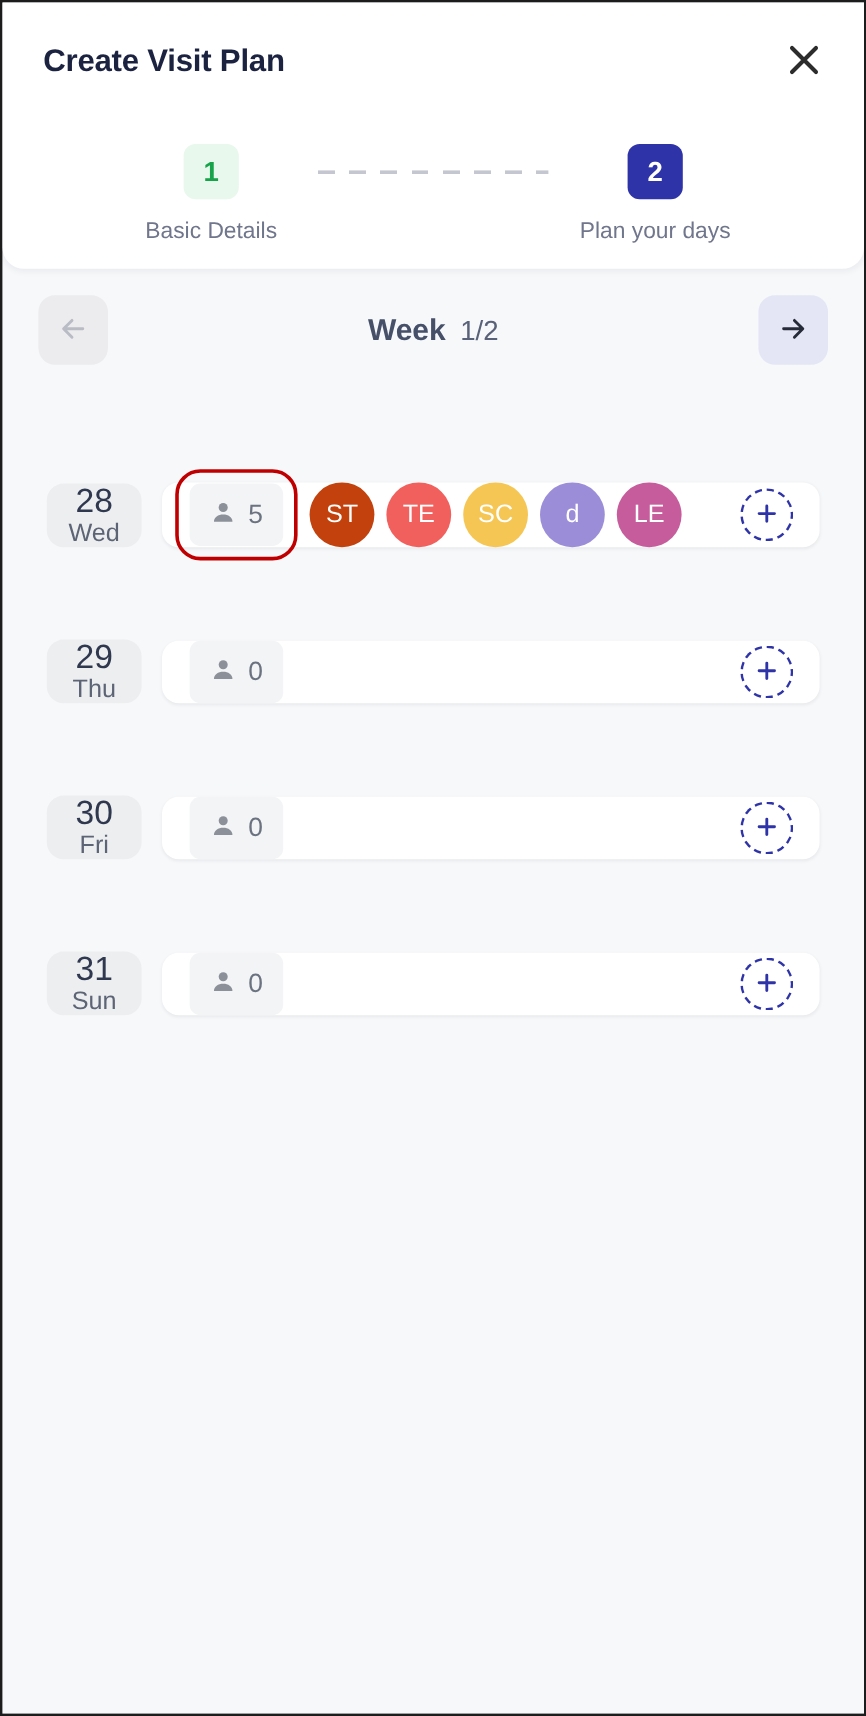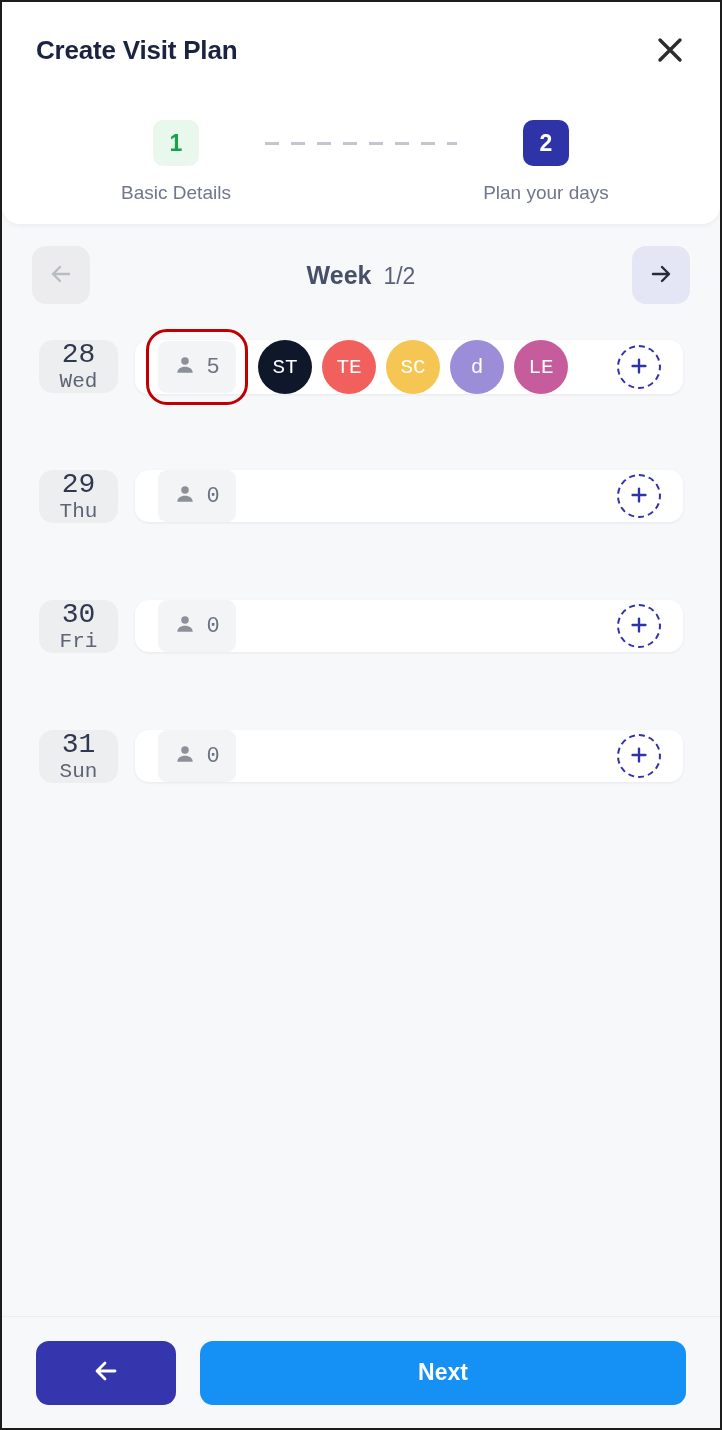--- a/index.html
+++ b/index.html
@@ -143,24 +143,23 @@
   .days {
     position: absolute;
     top: 338px;
     left: 0; right: 0;
     padding: 0 37px 0 37px;
   }
 
   .day-row {
     position: relative;
     display: flex;
-    align-items: flex-start;
+    align-items: flex-end;
     margin-bottom: 14px;
     height: 116px;
-    font-family: Liberation Mono, monospace;
   }
 
   .date-tile {
     width: 79px;
     flex: 0 0 79px;
     background: #eceef0;
     border-radius: 14px;
     display: flex;
     flex-direction: column;
     align-items: center;
@@ -348,21 +347,21 @@
         </div>
         <div class="row-card">
           <div class="count-chip highlighted">
             <span><svg width="22" height="22" viewBox="0 0 24 24">
                 <circle cx="12" cy="7.6" r="4.1" fill="#8b9099"></circle>
                 <path d="M3.6 20.5c0-4.2 3.8-6.6 8.4-6.6s8.4 2.4 8.4 6.6z" fill="#8b9099"></path>
               </svg></span>
             <span class="num">5</span>
           </div>
           <div class="avatars">
-            <div class="avatar" style="background:#0f172a">
+            <div class="avatar" style="background:#c2410c">
               <span>ST</span>
             </div>
             <div class="avatar" style="background:#f1605c">
               <span>TE</span>
             </div>
             <div class="avatar" style="background:#f5c654">
               <span>SC</span>
             </div>
             <div class="avatar" style="background:#9b8dd8">
               <span>d</span>
@@ -433,24 +432,14 @@
           </div>
           <button class="add-btn">
             <span><svg width="22" height="22" viewBox="0 0 24 24">
                 <path d="M12 5 V19 M5 12 H19" stroke="#2f33a8" stroke-width="2.6" stroke-linecap="round"></path>
               </svg></span>
           </button>
         </div>
       </div>
     </div>
 
-  <div class="footer">
-    <button class="btn-back">
-      <span>
-        <svg width="32" height="32" viewBox="0 0 32 32">
-          <path d="M25 16 H8 M15 8 L7 16 L15 24" fill="none" stroke="#ffffff" stroke-width="2.8" stroke-linecap="round" stroke-linejoin="round"></path>
-        </svg>
-      </span>
-    </button>
-    <button class="btn-next">Next</button>
-  </div>
 
 </div>
 
 </body></html>

